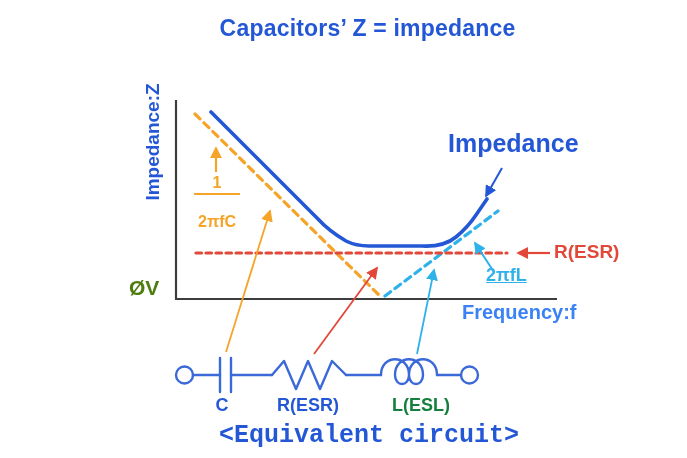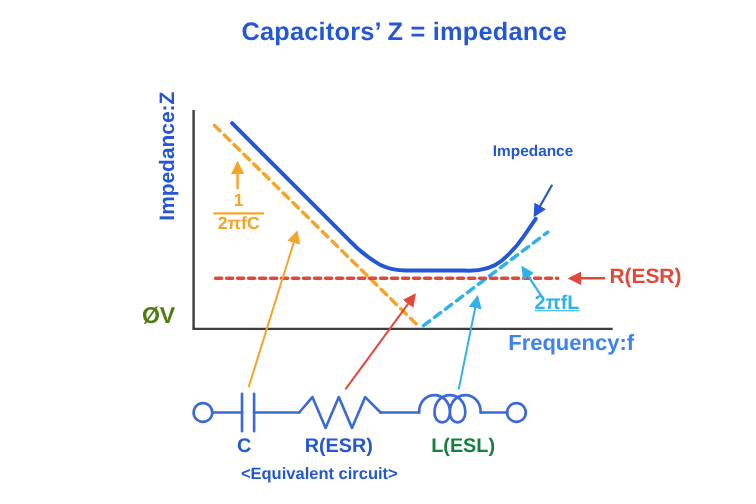--- a/index.html
+++ b/index.html
@@ -6,30 +6,30 @@
   body{width:687px;height:458px;overflow:hidden;position:relative;
        font-family:"Liberation Sans", sans-serif;}
   .stage{position:absolute;left:0;top:0;width:687px;height:458px;margin-left:24px;}
   svg.canvas{position:absolute;left:0;top:0;}
   .lbl{position:absolute;font-weight:bold;line-height:1.05;white-space:nowrap;}
   .title{left:0;top:16px;width:687px;text-align:center;font-size:23px;letter-spacing:.2px;}
   .ylab{left:50px;top:131px;width:160px;height:22px;text-align:center;font-size:19px;
         transform:rotate(-90deg);transform-origin:50% 50%;}
   .origin{left:105px;top:277px;font-size:21px;}
   .xlab{left:438px;top:302px;font-size:20px;}
-  .impedance{left:424px;top:130px;font-size:14px;}
+  .impedance{left:424px;top:130px;font-size:25px;}
   .esr{left:530px;top:242px;font-size:19px;}
   .twoPiFL{left:462px;top:266px;font-size:18px;text-decoration:underline;}
   .frac{position:absolute;left:170px;top:174px;width:46px;text-align:center;font-weight:bold;}
   .frac .num{font-size:16px;display:block;border-bottom:2.5px solid transparent;padding-bottom:1px;}
-  .frac .den{font-size:16px;display:block;padding-top:0;}
+  .frac .den{font-size:16px;display:block;padding-top:18px;}
   .clab-c{left:188px;top:396px;font-size:18px;width:20px;text-align:center;}
   .clab-r{left:246px;top:396px;font-size:18px;width:76px;text-align:center;}
   .clab-l{left:358px;top:396px;font-size:18px;width:78px;text-align:center;}
-  .caption{left:195px;top:423px;width:220px;text-align:left;font-size:15px;}
+  .caption{left:195px;top:423px;width:220px;text-align:center;font-size:25px;font-family:Liberation Mono, monospace;}
 </style>
 </head>
 <body>
 
 <div class="stage">
 
   <svg class="canvas" width="687" height="458" viewBox="0 0 687 458">
     <defs>
       <marker id="m-orange" viewBox="0 0 10 10" refX="8.5" refY="5" markerWidth="12" markerHeight="12" markerUnits="userSpaceOnUse" orient="auto">
         <path d="M0,0 L10,5 L0,10 Z" fill="#f5a428"></path>

